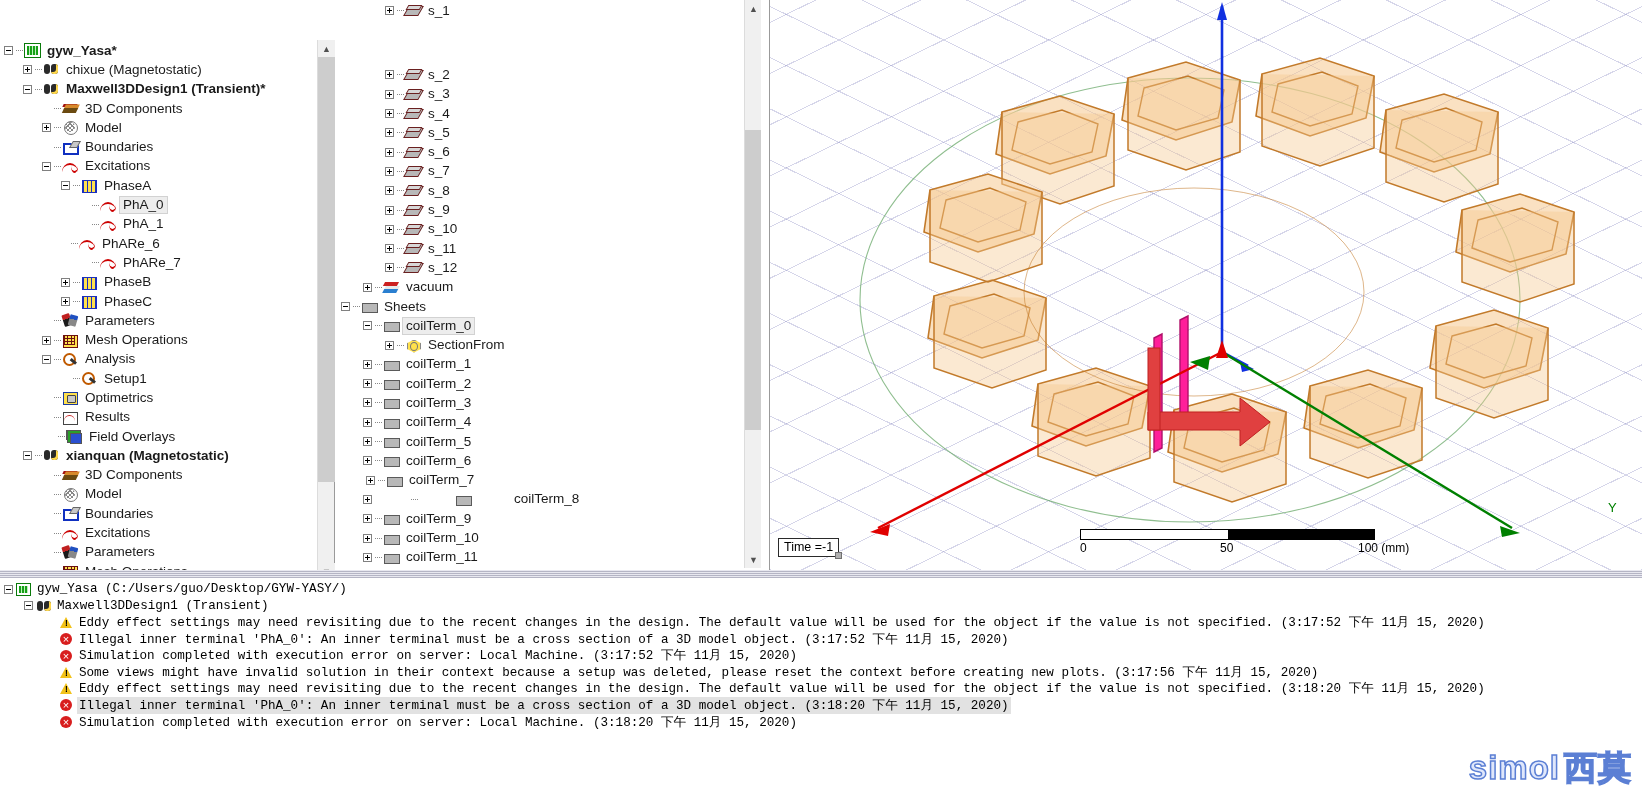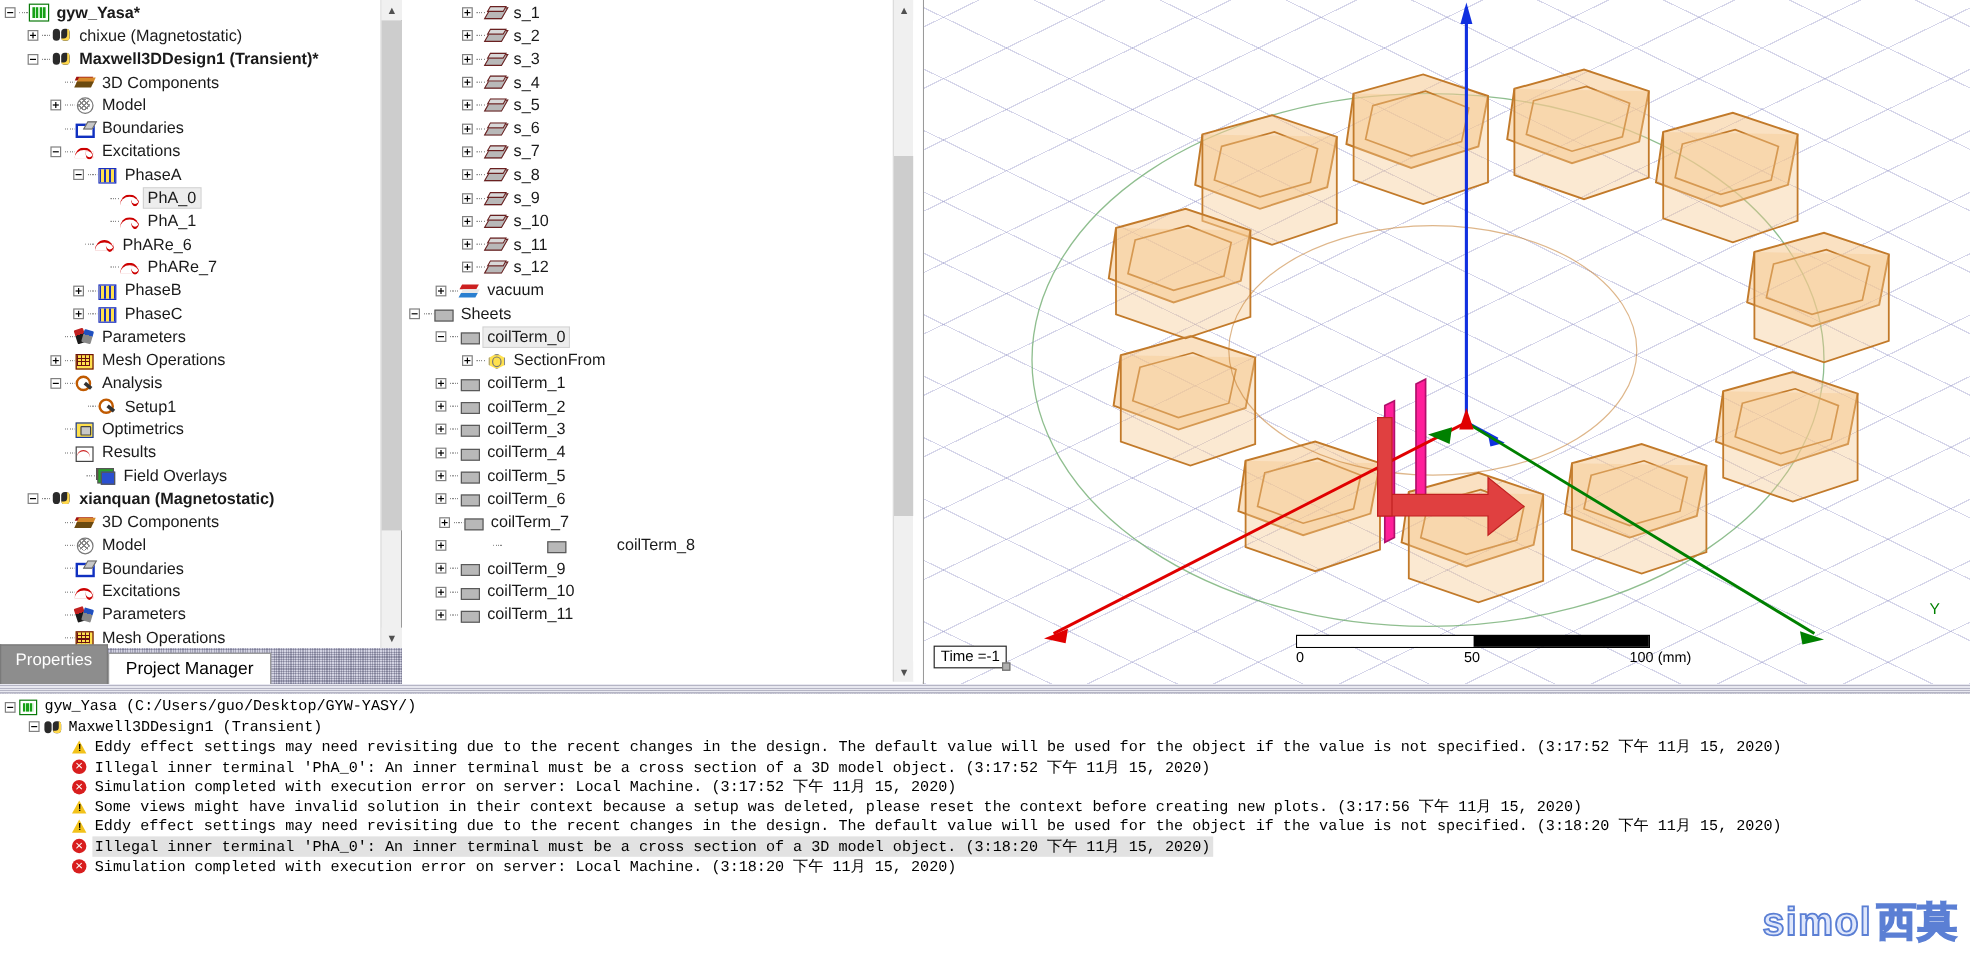--- a/index.html
+++ b/index.html
@@ -17,20 +17,21 @@
     position: absolute; left: 0; top: 0; width: 1642px; height: 570px;
     display: flex;
   }
 
   
   #project-panel {
     position: relative;
     width: 335px; height: 570px;
     background: #ffffff;
     border-right: 1px solid #9a9a9a;
+    margin-top: 40px;
   }
   #project-tree {
     position: absolute; left: 0; top: 0; width: 313px; height: 540px;
     overflow: hidden;
     background: #ffffff;
   }
   #project-scrollbar {
     position: absolute; right: 0; top: 0; width: 17px; height: 540px;
     background: #f0f0f0; border-left: 1px solid #dcdcdc;
   }
@@ -410,21 +411,21 @@
             <span class="dots"></span>
             <span class="ico optim"></span>
             <span class="lbl">Optimetrics</span>
           </div>
           <div class="trow" style="padding-left: 42px;">
             <span class="expander none"></span>
             <span class="dots"></span>
             <span class="ico results"></span>
             <span class="lbl">Results</span>
           </div>
-          <div class="trow" style="padding-left: 60px; align-items: center;">
+          <div class="trow" style="padding-left: 46px; align-items: center;">
             <span class="expander none"></span>
             <span class="dots"></span>
             <span class="ico overlay"></span>
             <span class="lbl">Field Overlays</span>
           </div>
           <div class="trow" style="padding-left: 23px; font-weight: bold;">
             <span class="expander"></span>
             <span class="dots"></span>
             <span class="ico design"></span>
             <span class="lbl">xianquan (Magnetostatic)</span>
@@ -480,21 +481,21 @@
     </div>
 
     <div id="model-panel">
       <div id="model-tree" class="tree">
           <div class="trow" style="padding-left: 50px;">
             <span class="expander plus"></span>
             <span class="dots"></span>
             <span class="ico solid"></span>
             <span class="lbl">s_1</span>
           </div>
-          <div class="trow" style="padding-left: 50px;">
+          <div class="trow" style="padding-left: 50px; margin-top: 45px;">
             <span class="expander plus"></span>
             <span class="dots"></span>
             <span class="ico solid"></span>
             <span class="lbl">s_2</span>
           </div>
           <div class="trow" style="padding-left: 50px;">
             <span class="expander plus"></span>
             <span class="dots"></span>
             <span class="ico solid"></span>
             <span class="lbl">s_3</span>

